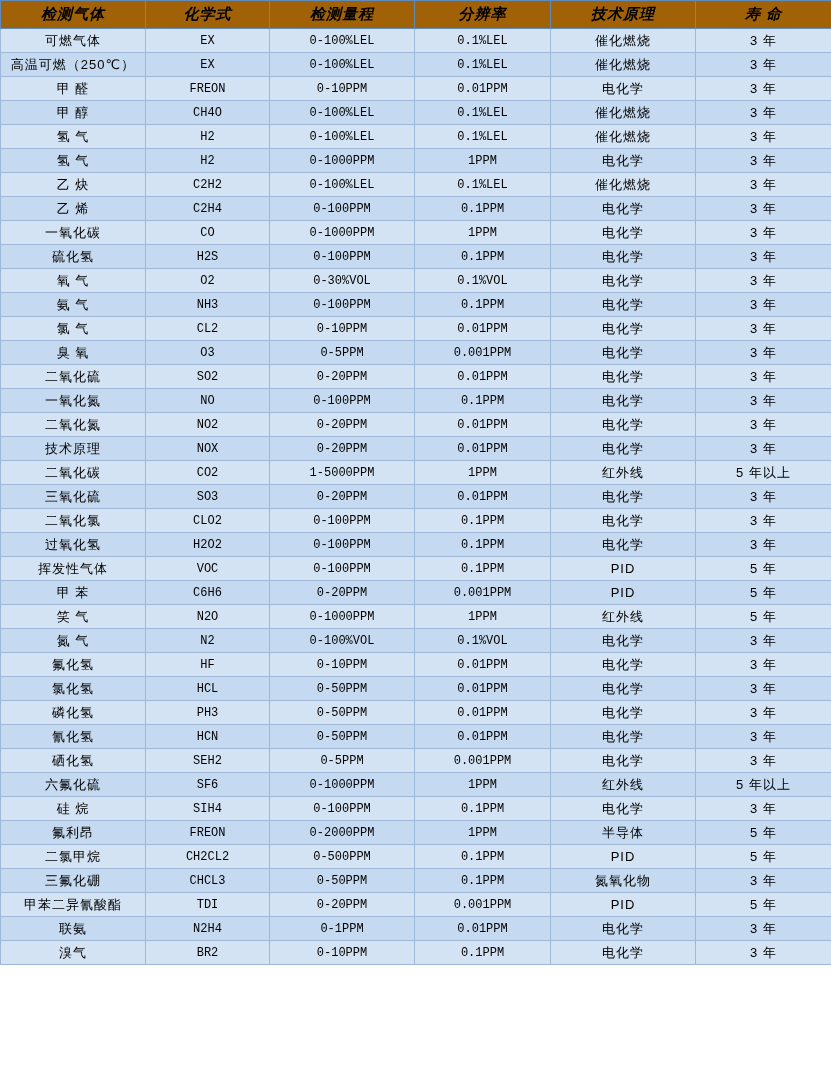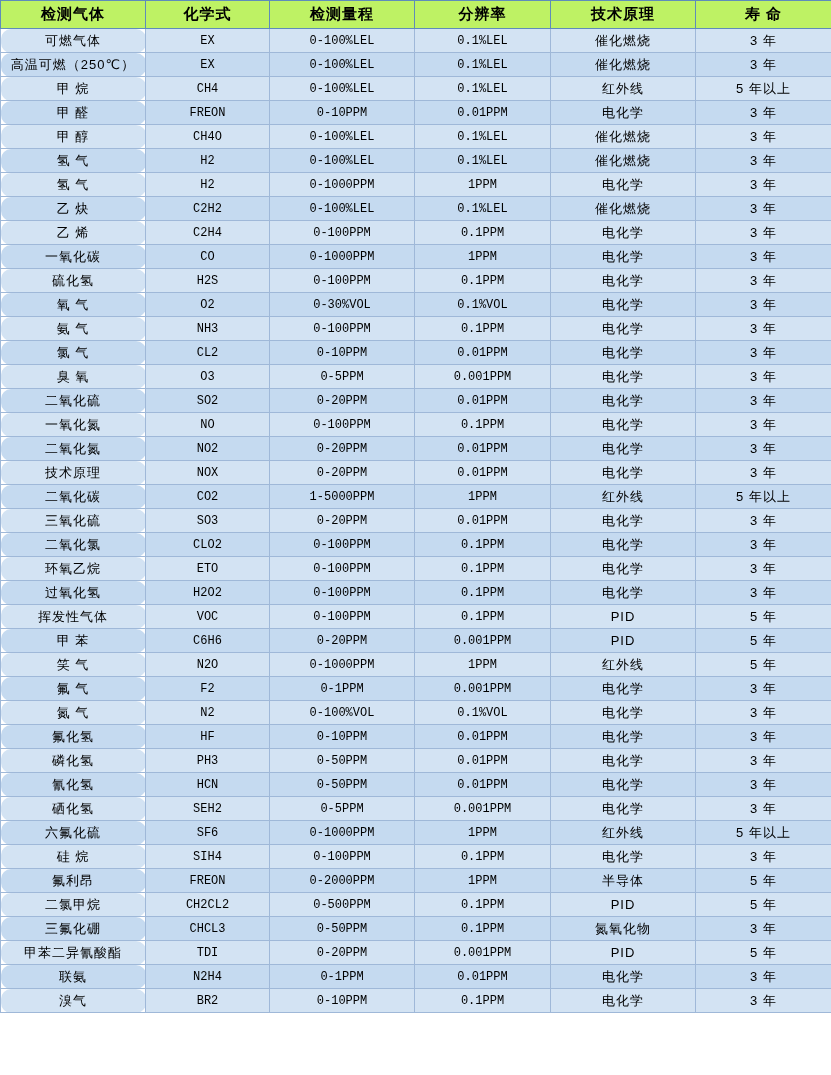--- a/index.html
+++ b/index.html
@@ -26,39 +26,39 @@
   #gas-table th,
   #gas-table td {
     border: 1px solid #9fb8d8;
     text-align: center;
     vertical-align: middle;
     color: #000000;
     white-space: nowrap;
     overflow: hidden;
   }
   #gas-table thead th {
-    background: #bef264;
+    background: #a16207;
     height: 25px;
     font-size: 15px;
     font-weight: bold;
     letter-spacing: 1px;
     border: 1px solid #5f8cba;
+    font-style: italic;
   }
   #gas-table tbody td {
     height: 21px;
     font-size: 13px;
     font-weight: normal;
     background: #d3e3f3;
   }
   #gas-table tbody tr:nth-child(even) td {
     background: #c5daf0;
   }
   #gas-table tbody td.col-name {
     letter-spacing: 1px;
-    border-radius: 10px;
   }
   #gas-table tbody td.col-formula,
   #gas-table tbody td.col-range,
   #gas-table tbody td.col-res {
     font-family: "Liberation Mono", "DejaVu Sans Mono", monospace;
     font-size: 12px;
     letter-spacing: 0px;
   }
   #gas-table tbody td.col-tech,
   #gas-table tbody td.col-life {
@@ -98,28 +98,20 @@
       </tr>
       <tr>
         <td class="col-name">高温可燃（250℃）</td>
         <td class="col-formula">EX</td>
         <td class="col-range">0-100%LEL</td>
         <td class="col-res">0.1%LEL</td>
         <td class="col-tech">催化燃烧</td>
         <td class="col-life">3 年</td>
       </tr>
       <tr>
-        <td class="col-name">甲 烷</td>
-        <td class="col-formula">CH4</td>
-        <td class="col-range">0-100%LEL</td>
-        <td class="col-res">0.1%LEL</td>
-        <td class="col-tech">红外线</td>
-        <td class="col-life">5 年以上</td>
-      </tr>
-      <tr>
         <td class="col-name">甲 醛</td>
         <td class="col-formula">FREON</td>
         <td class="col-range">0-10PPM</td>
         <td class="col-res">0.01PPM</td>
         <td class="col-tech">电化学</td>
         <td class="col-life">3 年</td>
       </tr>
       <tr>
         <td class="col-name">甲 醇</td>
         <td class="col-formula">CH4O</td>
@@ -258,28 +250,20 @@
       </tr>
       <tr>
         <td class="col-name">二氧化氯</td>
         <td class="col-formula">CLO2</td>
         <td class="col-range">0-100PPM</td>
         <td class="col-res">0.1PPM</td>
         <td class="col-tech">电化学</td>
         <td class="col-life">3 年</td>
       </tr>
       <tr>
-        <td class="col-name">环氧乙烷</td>
-        <td class="col-formula">ETO</td>
-        <td class="col-range">0-100PPM</td>
-        <td class="col-res">0.1PPM</td>
-        <td class="col-tech">电化学</td>
-        <td class="col-life">3 年</td>
-      </tr>
-      <tr>
         <td class="col-name">过氧化氢</td>
         <td class="col-formula">H2O2</td>
         <td class="col-range">0-100PPM</td>
         <td class="col-res">0.1PPM</td>
         <td class="col-tech">电化学</td>
         <td class="col-life">3 年</td>
       </tr>
       <tr>
         <td class="col-name">挥发性气体</td>
         <td class="col-formula">VOC</td>
@@ -296,46 +280,46 @@
         <td class="col-tech">PID</td>
         <td class="col-life">5 年</td>
       </tr>
       <tr>
         <td class="col-name">笑 气</td>
         <td class="col-formula">N2O</td>
         <td class="col-range">0-1000PPM</td>
         <td class="col-res">1PPM</td>
         <td class="col-tech">红外线</td>
         <td class="col-life">5 年</td>
-      </tr>
-      <tr>
-        <td class="col-name">氟 气</td>
-        <td class="col-formula">F2</td>
-        <td class="col-range">0-1PPM</td>
-        <td class="col-res">0.001PPM</td>
-        <td class="col-tech">电化学</td>
-        <td class="col-life">3 年</td>
       </tr>
       <tr>
         <td class="col-name">氮 气</td>
         <td class="col-formula">N2</td>
         <td class="col-range">0-100%VOL</td>
         <td class="col-res">0.1%VOL</td>
         <td class="col-tech">电化学</td>
         <td class="col-life">3 年</td>
       </tr>
       <tr>
         <td class="col-name">氟化氢</td>
         <td class="col-formula">HF</td>
         <td class="col-range">0-10PPM</td>
         <td class="col-res">0.01PPM</td>
         <td class="col-tech">电化学</td>
         <td class="col-life">3 年</td>
       </tr>
       <tr>
+        <td class="col-name">氯化氢</td>
+        <td class="col-formula">HCL</td>
+        <td class="col-range">0-50PPM</td>
+        <td class="col-res">0.01PPM</td>
+        <td class="col-tech">电化学</td>
+        <td class="col-life">3 年</td>
+      </tr>
+      <tr>
         <td class="col-name">磷化氢</td>
         <td class="col-formula">PH3</td>
         <td class="col-range">0-50PPM</td>
         <td class="col-res">0.01PPM</td>
         <td class="col-tech">电化学</td>
         <td class="col-life">3 年</td>
       </tr>
       <tr>
         <td class="col-name">氰化氢</td>
         <td class="col-formula">HCN</td>

